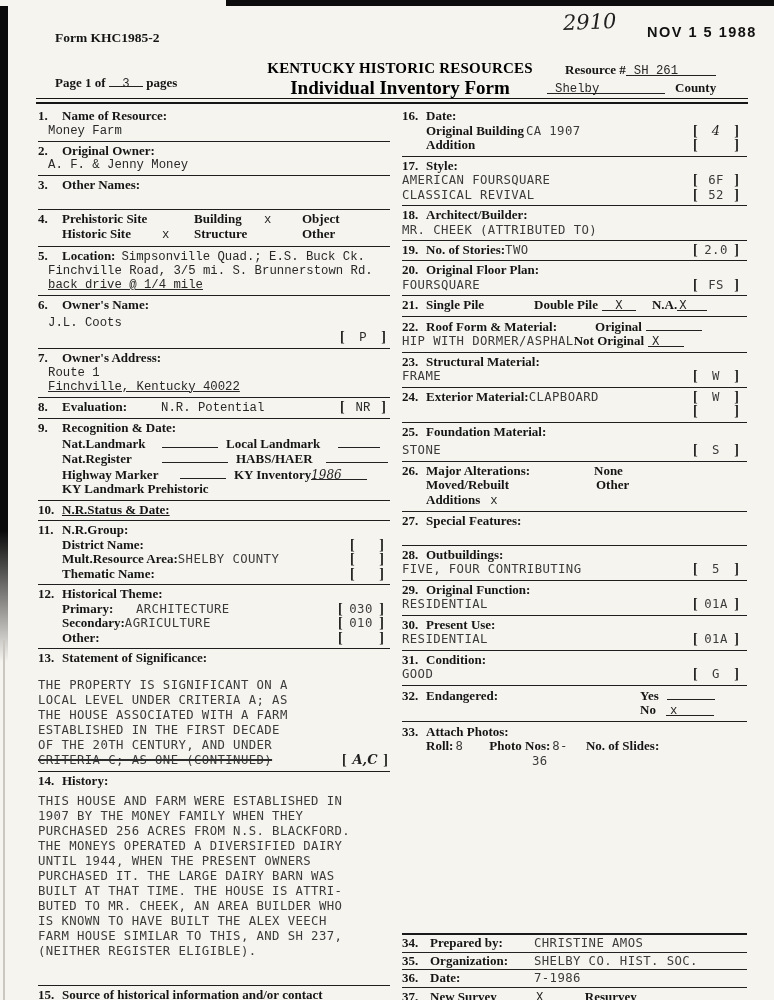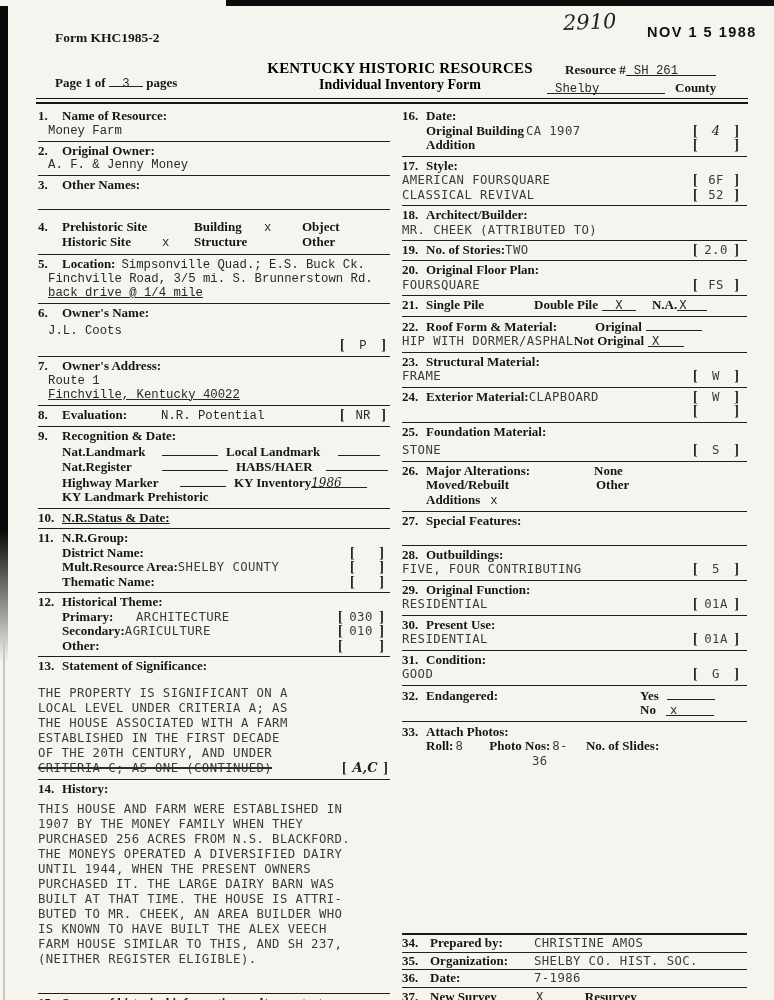--- a/index.html
+++ b/index.html
@@ -38,21 +38,21 @@
   .col-right-bottom .r:last-child { border-bottom:none; }
 
   .rule-double { position:absolute; left:36px; top:98px; width:712px; border-top:1.6px solid #151515; }
   .rule-double::after { content:""; display:block; margin-top:2.5px; border-top:2px solid #151515; }
 
   
   .hdr-formnum { position:absolute; left:55px; top:30px; font-size:13.5px; }
   .hdr-pageline { position:absolute; left:55px; top:47px; font-size:13.5px;margin-top:28px; }
   .hdr-center { position:absolute; left:240px; top:60px; width:320px; text-align:center; }
   .hdr-title1 { font-size:15px; font-weight:bold; letter-spacing:.2px; }
-  .hdr-title2 { font-size:14px; font-weight:bold; }
+  .hdr-title2 { font-size:19px; font-weight:bold; }
   .hdr-right { position:absolute; left:565px; top:62px; width:185px; }
   .hdr-res { display:flex; align-items:baseline; }
   .hw-number { position:absolute; left:563px; top:10px; font-size:21px; transform:rotate(-2deg); }
   .stamp { position:absolute; left:647px; top:24px; font-family:"Liberation Sans", sans-serif;
            font-weight:bold; font-size:14.5px; letter-spacing:1.5px; color:#111; } .pb16 { padding-bottom:16px; } .pb26 { padding-bottom:26px; }
   .gap6 { height:6px; } .gap12 { height:12px; }
   .para { line-height:15px; }
   .mlauto { margin-left:auto; }
 </style>
 </head>
@@ -110,21 +110,21 @@
       <div class="r">
           <span class="num">3.</span>
           <span class="lbl">Other Names:</span>
         </div>
     </div>
 
     <div class="it">
       <div class="r">
         <span class="num">4.</span>
         <span class="lbl" style="width:132px;">Prehistoric Site</span>
-        <span class="lbl" style="width:70px;margin-top:8px;">Building</span>
+        <span class="lbl" style="width:70px;">Building</span>
         <span class="typed" style="width:38px;">x</span>
         <span class="lbl">Object</span>
       </div>
       <div class="r">
         <span class="num"></span>
         <span class="lbl" style="width:100px;">Historic Site</span>
         <span class="typed" style="width:32px;">x</span>
         <span class="lbl" style="width:108px;">Structure</span>
         <span class="lbl">Other</span>
       </div>

